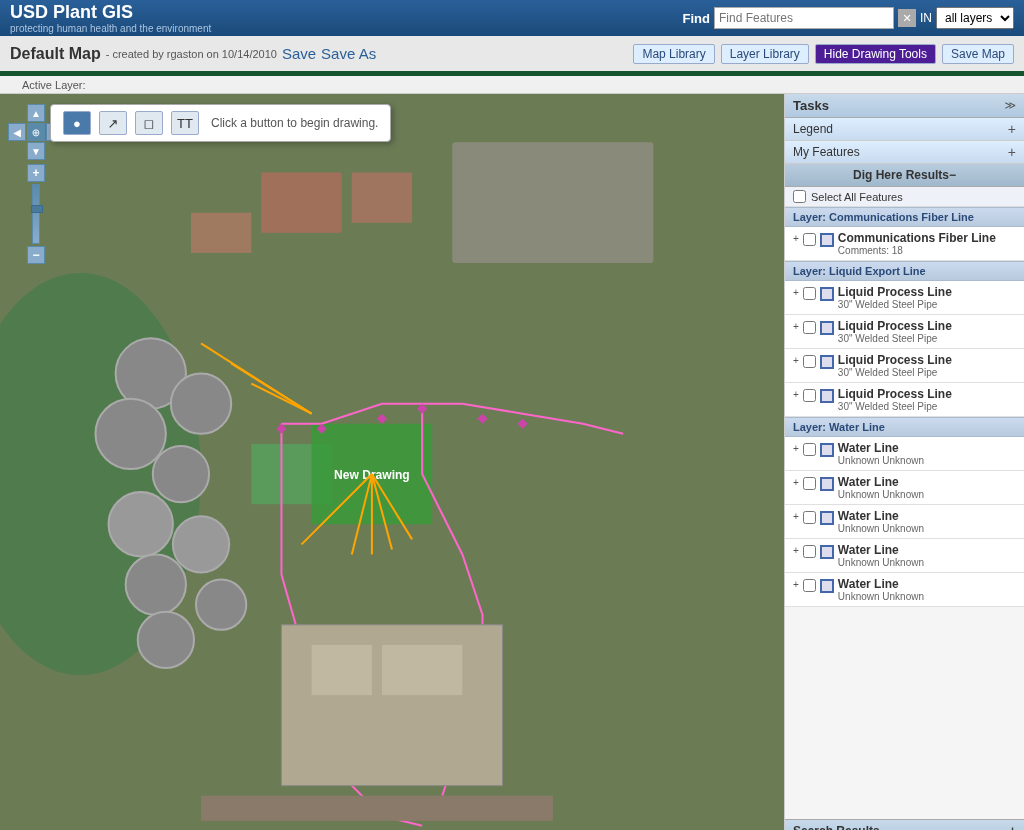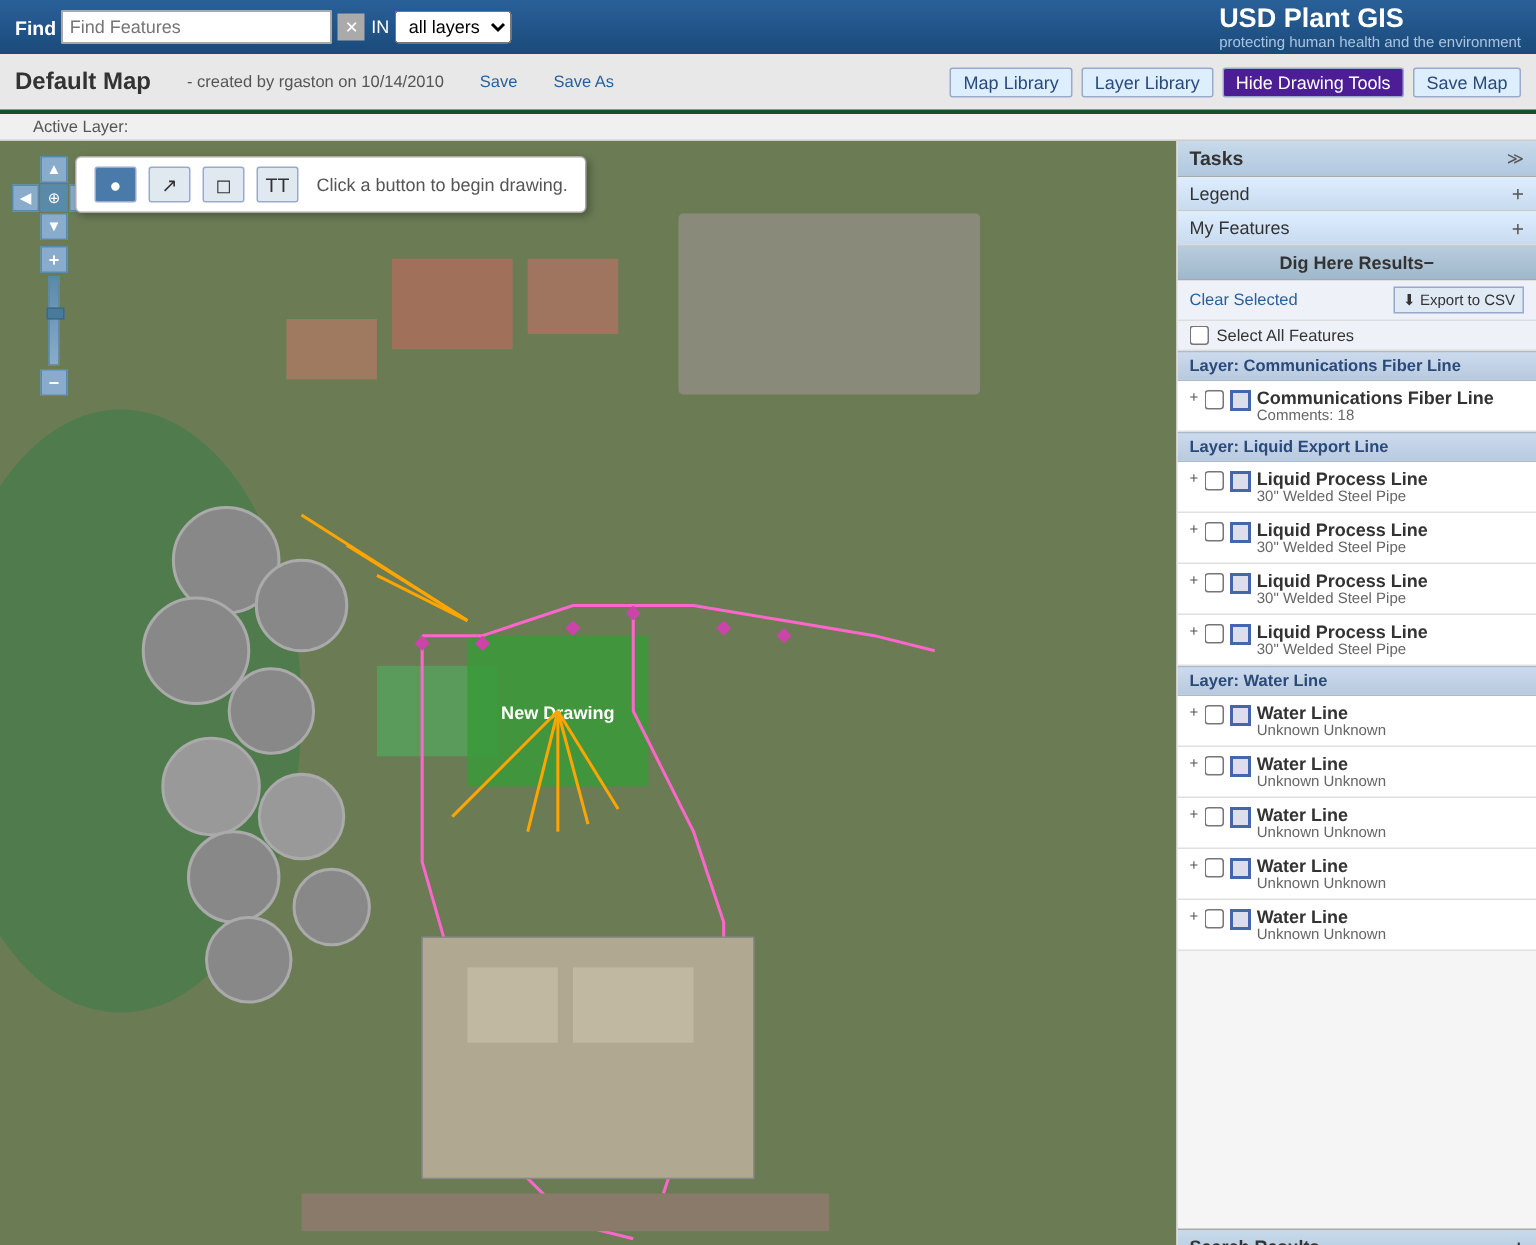--- a/index.html
+++ b/index.html
@@ -49,30 +49,30 @@
       height: 22px;
       font-size: 12px;
       padding: 0 4px;
     }
     #header-right { font-size: 12px; color: white; text-align: right; }
     #header-right a { color: #aaddff; text-decoration: none; }
 
     
     #toolbar {
       background: #e8e8e8;
-      border-bottom: 3px solid #14532d;
+      border-bottom: 5px solid #14532d;
       height: 40px;
       display: flex;
       align-items: center;
       padding: 0 10px;
-      gap: 24px;
+      gap: 5px;
     }
     #toolbar .map-title { font-size: 16px; font-weight: bold; color: #333; }
     #toolbar .map-subtitle { font-size: 11px; color: #555; }
-    #toolbar a { color: #2a6099; font-size: 11px; text-decoration: none; }
+    #toolbar a { color: #2a6099; font-size: 15px; text-decoration: none; }
     #toolbar-right {
       margin-left: auto;
       display: flex;
       gap: 6px;
     }
     #toolbar-right .tb-btn {
       background: #ddeeff;
       border: 1px solid #99aacc;
       color: #2a4a7a;
       font-size: 12px;
@@ -351,32 +351,32 @@
       position: absolute;
       top: 0; left: 0;
       width: 100%;
       height: 100%;
     }
   </style>
 </head>
 <body>
 
 <div id="header">
+  <div id="header-left">
+    <div class="app-title">USD Plant GIS</div>
+    <div class="app-subtitle">protecting human health and the environment</div>
+  </div>
   <div id="header-center">
     <span class="find-label">Find</span>
     <input type="text" placeholder="Find Features" style="">
     <button class="clear-btn">✕</button>
     <span class="in-label">IN</span>
     <select>
       <option>all layers</option>
     </select>
-  </div>
-  <div id="header-left">
-    <div class="app-title">USD Plant GIS</div>
-    <div class="app-subtitle">protecting human health and the environment</div>
   </div>
 </div>
 
 <div id="toolbar">
   <span class="map-title">Default Map</span>
   <span class="map-subtitle"> - created by rgaston on 10/14/2010</span>
   <a href="#">Save</a>
   <a href="#">Save As</a>
   <div id="toolbar-right">
     <button class="tb-btn">Map Library</button>
@@ -504,27 +504,20 @@
         <span class="toggle">+</span>
       </div>
     </div>
 
     <div id="dig-results-section">
       <div id="dig-results-header">
         <span>Dig Here Results</span>
         <span class="toggle">−</span>
       </div>
 
-      <div class="dig-toolbar">
-        <span class="clear-sel">Clear Selected</span>
-        <button class="export-btn">
-          <span>⬇</span>
-          <span>Export to CSV</span>
-        </button>
-      </div>
 
       <div class="select-all-row">
         <input type="checkbox" style="">
         <span>Select All Features</span>
       </div>
 
       <div class="layer-group">
         Layer: Communications Fiber Line
       </div>
       <div class="feature-item">

